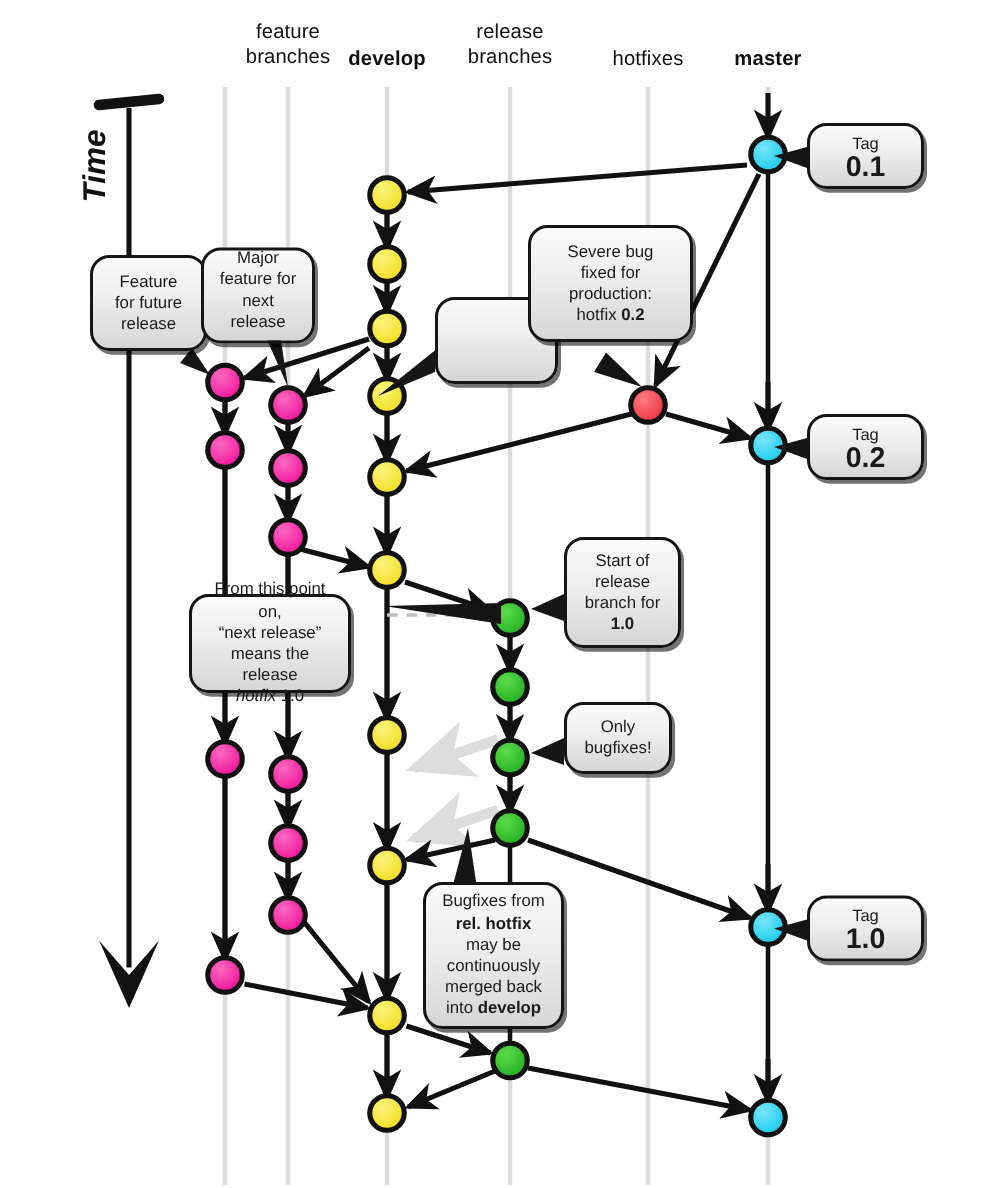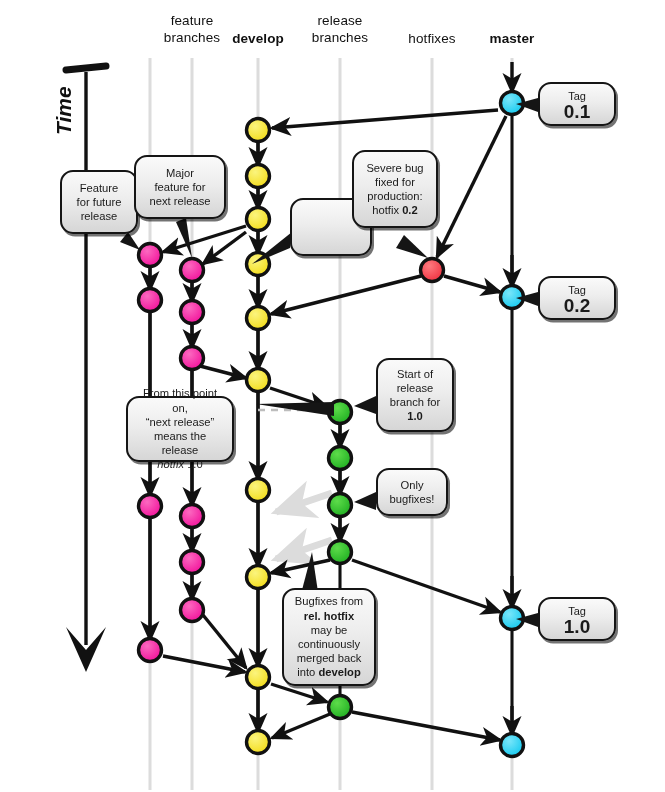--- a/index.html
+++ b/index.html
@@ -238,29 +238,29 @@
       <path d="M538,98 L516,104 L538,112 Z"></path>
       <path d="M538,292 L516,298 L538,306 Z"></path>
       <path d="M538,613 L516,619 L538,627 Z"></path>
     </g>
   </svg>
 
   <div class="bubble" style="left:60px;top:170px;width:78px;height:64px;">
     <span class="bubble-inner">Feature<br>for future<br>release</span>
   </div>
 
-  <div class="bubble" style="left:134px;top:155px;width:92px;height:64px;">
+  <div class="bubble" style="left:134px;top:165px;width:76px;height:64px;align-items:flex-end;">
     <span class="bubble-inner">Major<br>feature for<br>next release</span>
   </div>
 
   <div class="bubble" style="left:290px;top:198px;width:82px;height:58px;">
     <span class="bubble-inner"></span>
   </div>
 
-  <div class="bubble" style="left:352px;top:150px;width:86px;height:78px;">
+  <div class="bubble" style="left:352px;top:150px;width:110px;height:78px;">
     <span class="bubble-inner">Severe bug<br>fixed for<br>production:<br>hotfix <b>0.2</b></span>
   </div>
 
   <div class="bubble" style="left:126px;top:396px;width:108px;height:66px;">
     <span class="bubble-inner">From this point on,<br>“next release”<br>means the release<br><i>hotfix</i> 1.0</span>
   </div>
 
   <div class="bubble" style="left:376px;top:358px;width:78px;height:74px;justify-content:flex-end;">
     <span class="bubble-inner">Start of<br>release<br>branch for<br><b>1.0</b></span>
   </div>

